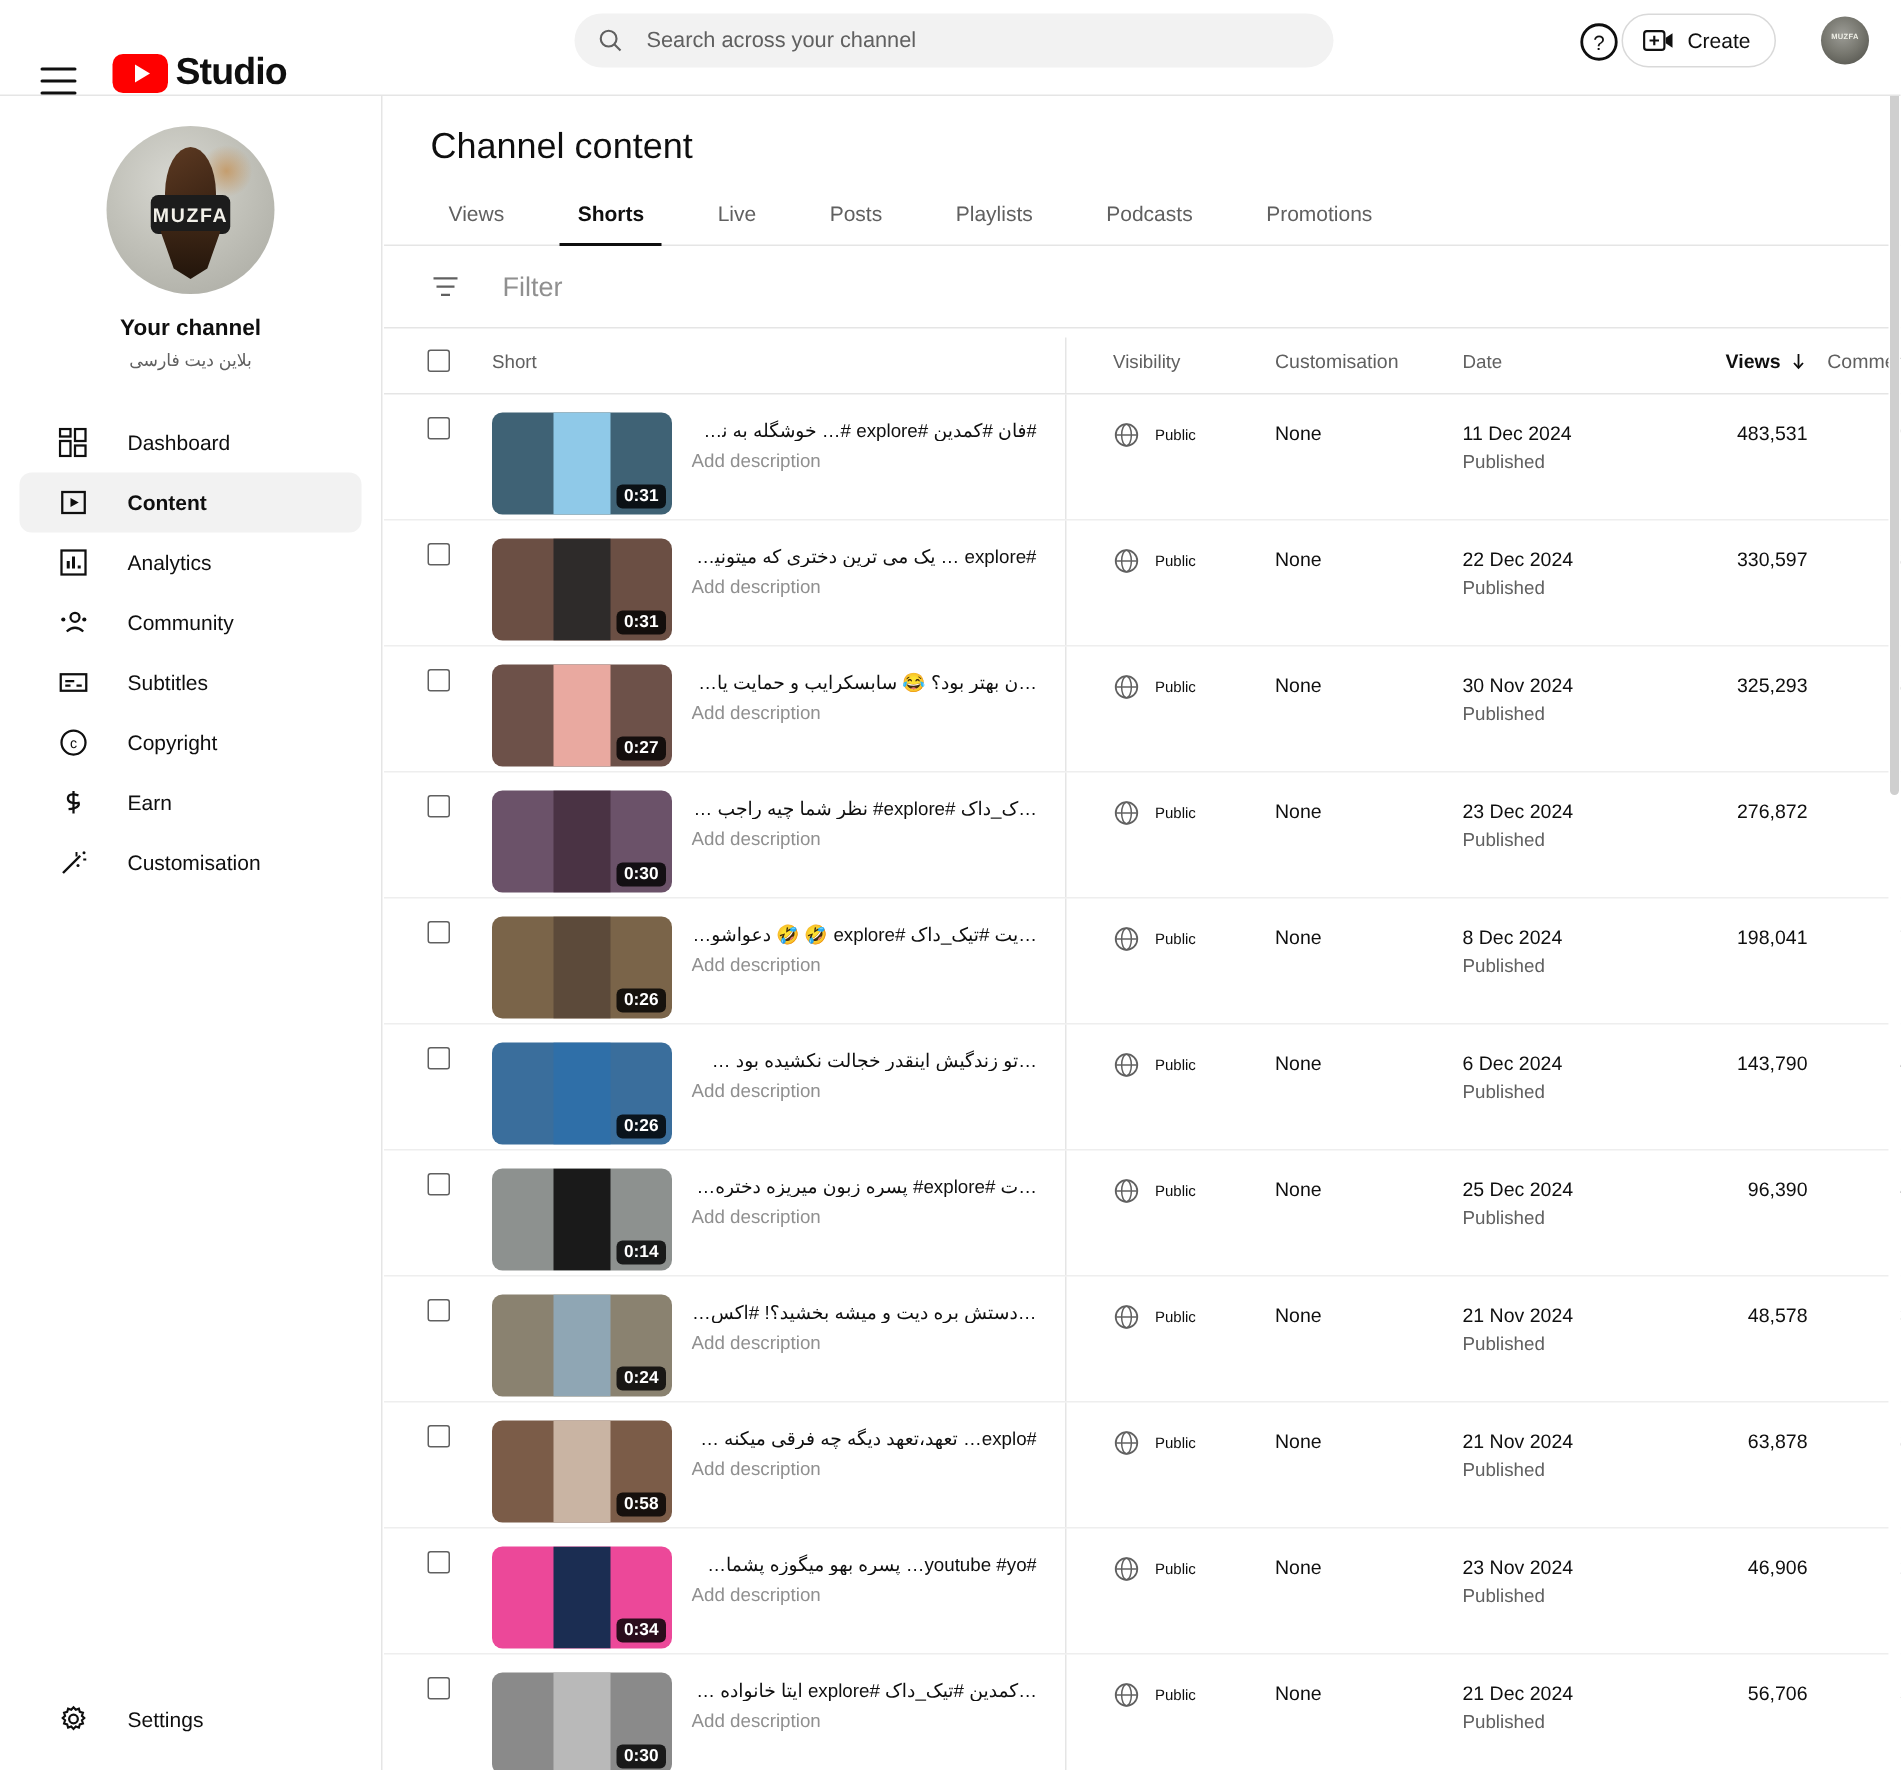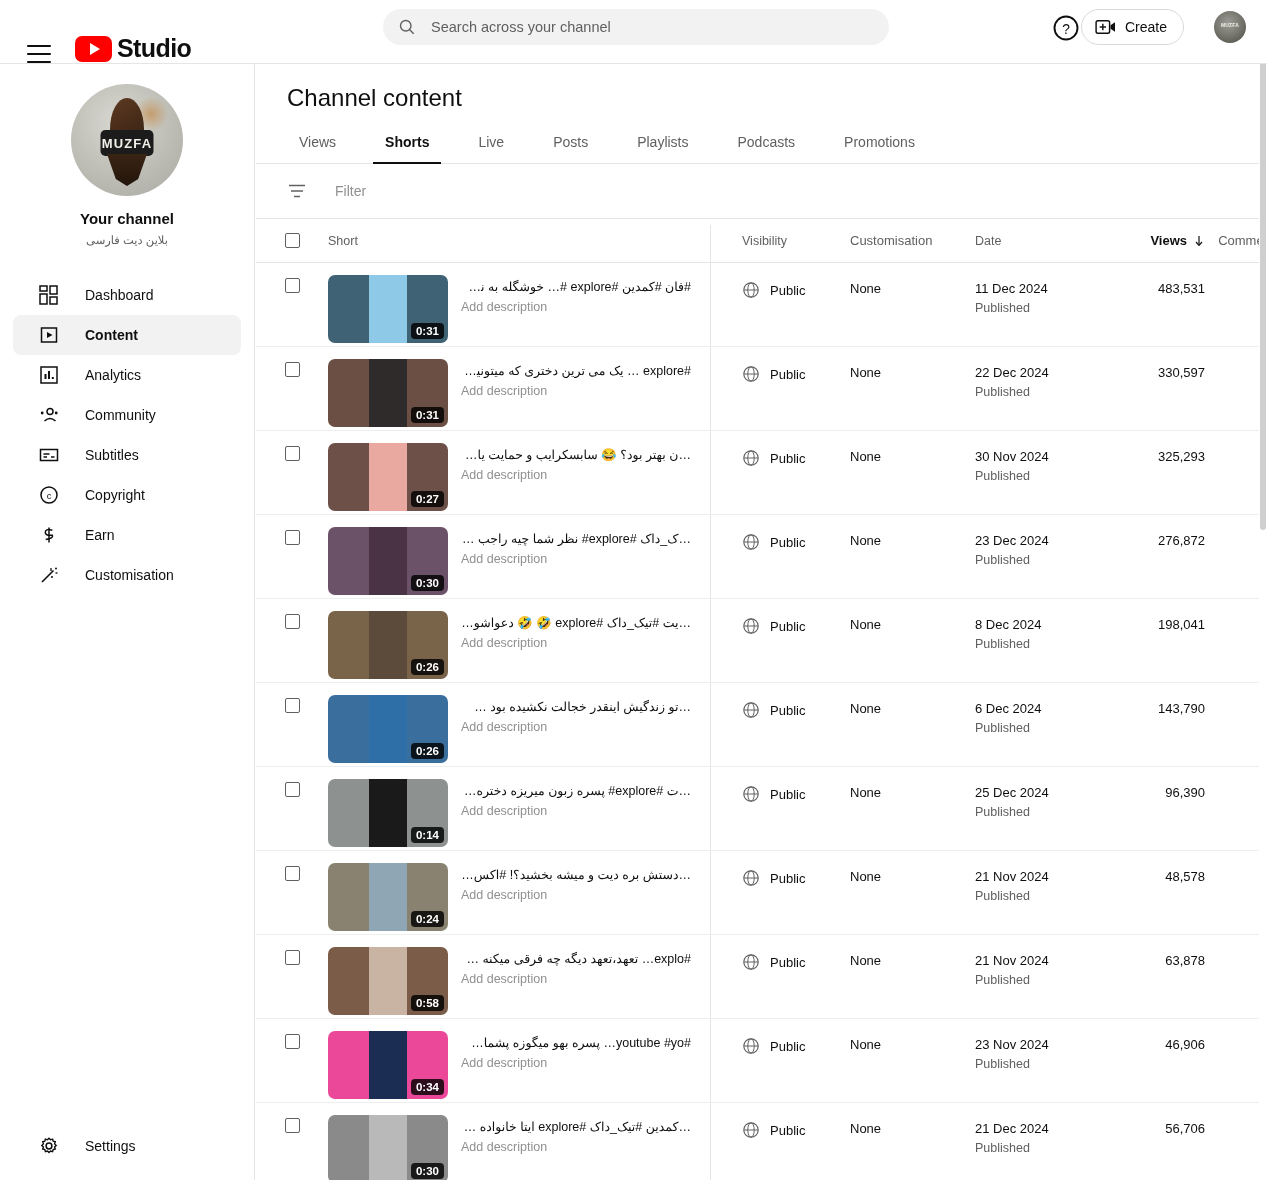--- a/index.html
+++ b/index.html
@@ -83,21 +83,21 @@
     position: relative; }
   .tab { padding: 0 12px 13px 12px; margin-right: 25px; font-size: 14px; color: #606060;
     cursor: pointer; position: relative; }
   .tab.active { color: #0f0f0f; font-weight: 700; }
   .tab.active::after { content: ""; position: absolute; left: 0; right: 0; bottom: -1px;
     height: 2px; background: #0f0f0f; }
 
   .filterbar { height: 55px; display: flex; align-items: center; padding-left: 31px;
     border-bottom: 1px solid #e5e5e5; }
   .filter-ic { width: 20px; height: 20px; cursor: pointer; }
-  .filter-ph { margin-left: 28px; font-size: 14px; color: #909090; cursor: text; }
+  .filter-ph { margin-left: 28px; font-size: 18px; color: #909090; cursor: text; }
 
   .thead { height: 44px; display: flex; align-items: center; border-bottom: 1px solid #e5e5e5;
     font-size: 12.5px; color: #606060; position: relative; }
   .thead::before { content: ""; position: absolute; left: 454px; top: 6px; bottom: 0;
     width: 1px; background: #e5e5e5; }
   .row { display: flex; border-bottom: 1px solid #eee; height: 84px; align-items: flex-start;
     position: relative; }
   .row::before { content: ""; position: absolute; left: 454px; top: 0; bottom: 0;
     width: 1px; background: #e5e5e5; }
 
@@ -112,21 +112,21 @@
     width: 38px; }
   .thumb .dur { position: absolute; right: 4px; bottom: 4px; background: rgba(0,0,0,.82);
     color: #fff; font-size: 11.5px; font-weight: 700; padding: 2px 5px; border-radius: 4px; }
   .titlecell { margin-left: 13px; padding-top: 4px; width: 230px; overflow: hidden; }
   .vtitle { font-size: 12.5px; color: #0f0f0f; direction: rtl; white-space: nowrap;
     overflow: hidden; text-overflow: ellipsis; filter: blur(.2px); cursor: pointer; }
   .vdesc { font-size: 12.5px; color: #909090; margin-top: 6px; cursor: pointer; }
 
   .c-vis { width: 140px; flex: none; padding-left: 32px; display: flex; align-items: center; gap: 10px; }
   .c-vis.body { padding-top: 18px; }
-  .vis-lbl { font-size: 13px; color: #0f0f0f; }
+  .vis-lbl { font-size: 10px; color: #0f0f0f; }
   .c-res { width: 125px; flex: none; font-size: 13px; }
   .c-res.body { padding-top: 18px; }
   .c-date { width: 130px; flex: none; }
   .c-date.body { padding-top: 18px; }
   .date-main { font-size: 13px; color: #0f0f0f; }
   .date-sub { font-size: 12.5px; color: #606060; margin-top: 5px; }
   .c-views { width: 100px; flex: none; text-align: right; font-size: 13px; }
   .c-views.body { padding-top: 18px; }
   .c-com { width: 92px; flex: none; text-align: right; padding-right: 16px; font-size: 13px; }
   .c-com.body { padding-top: 18px; }

